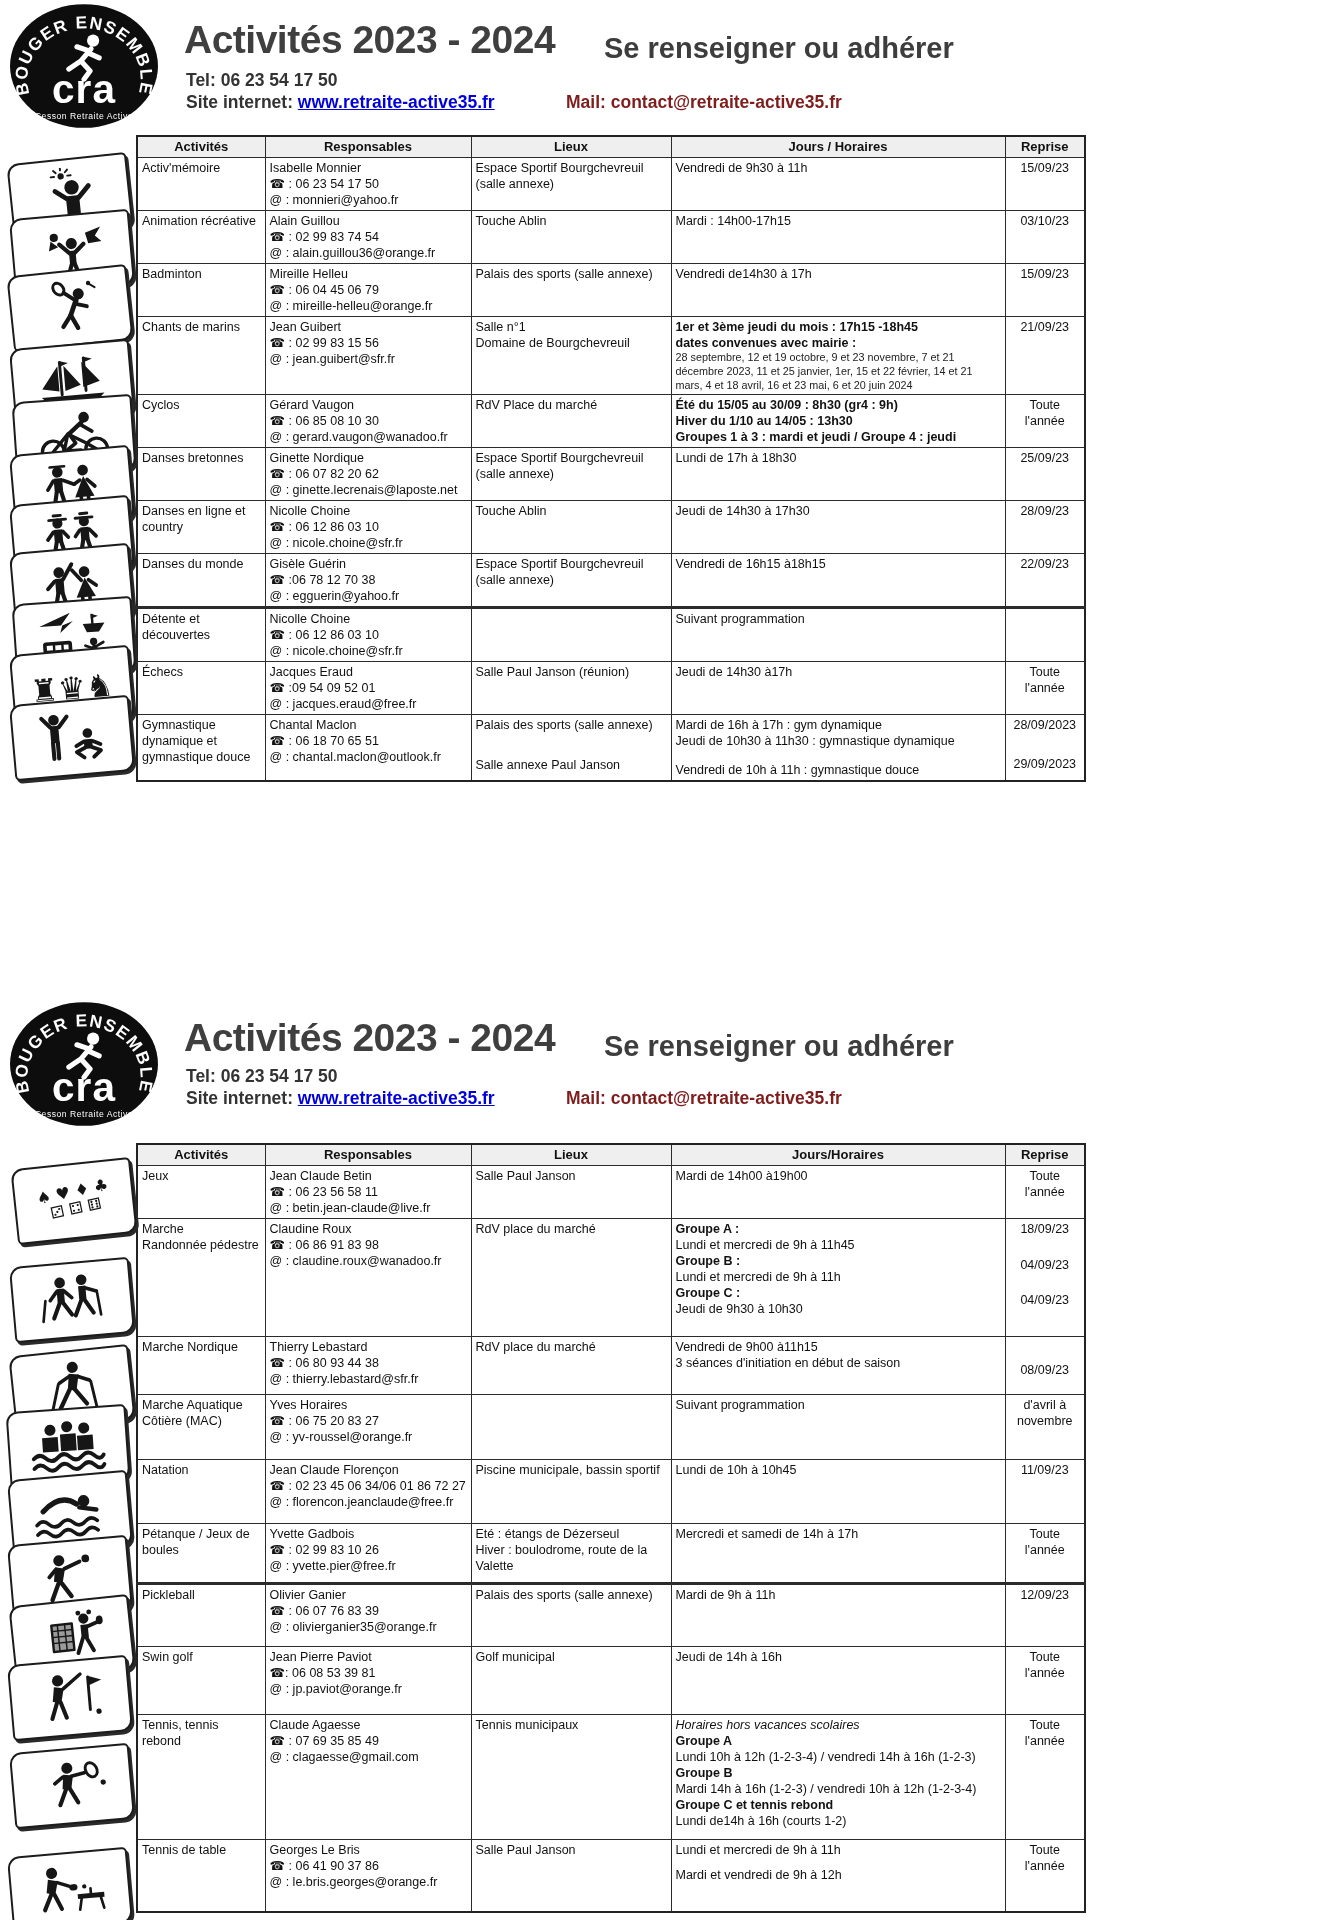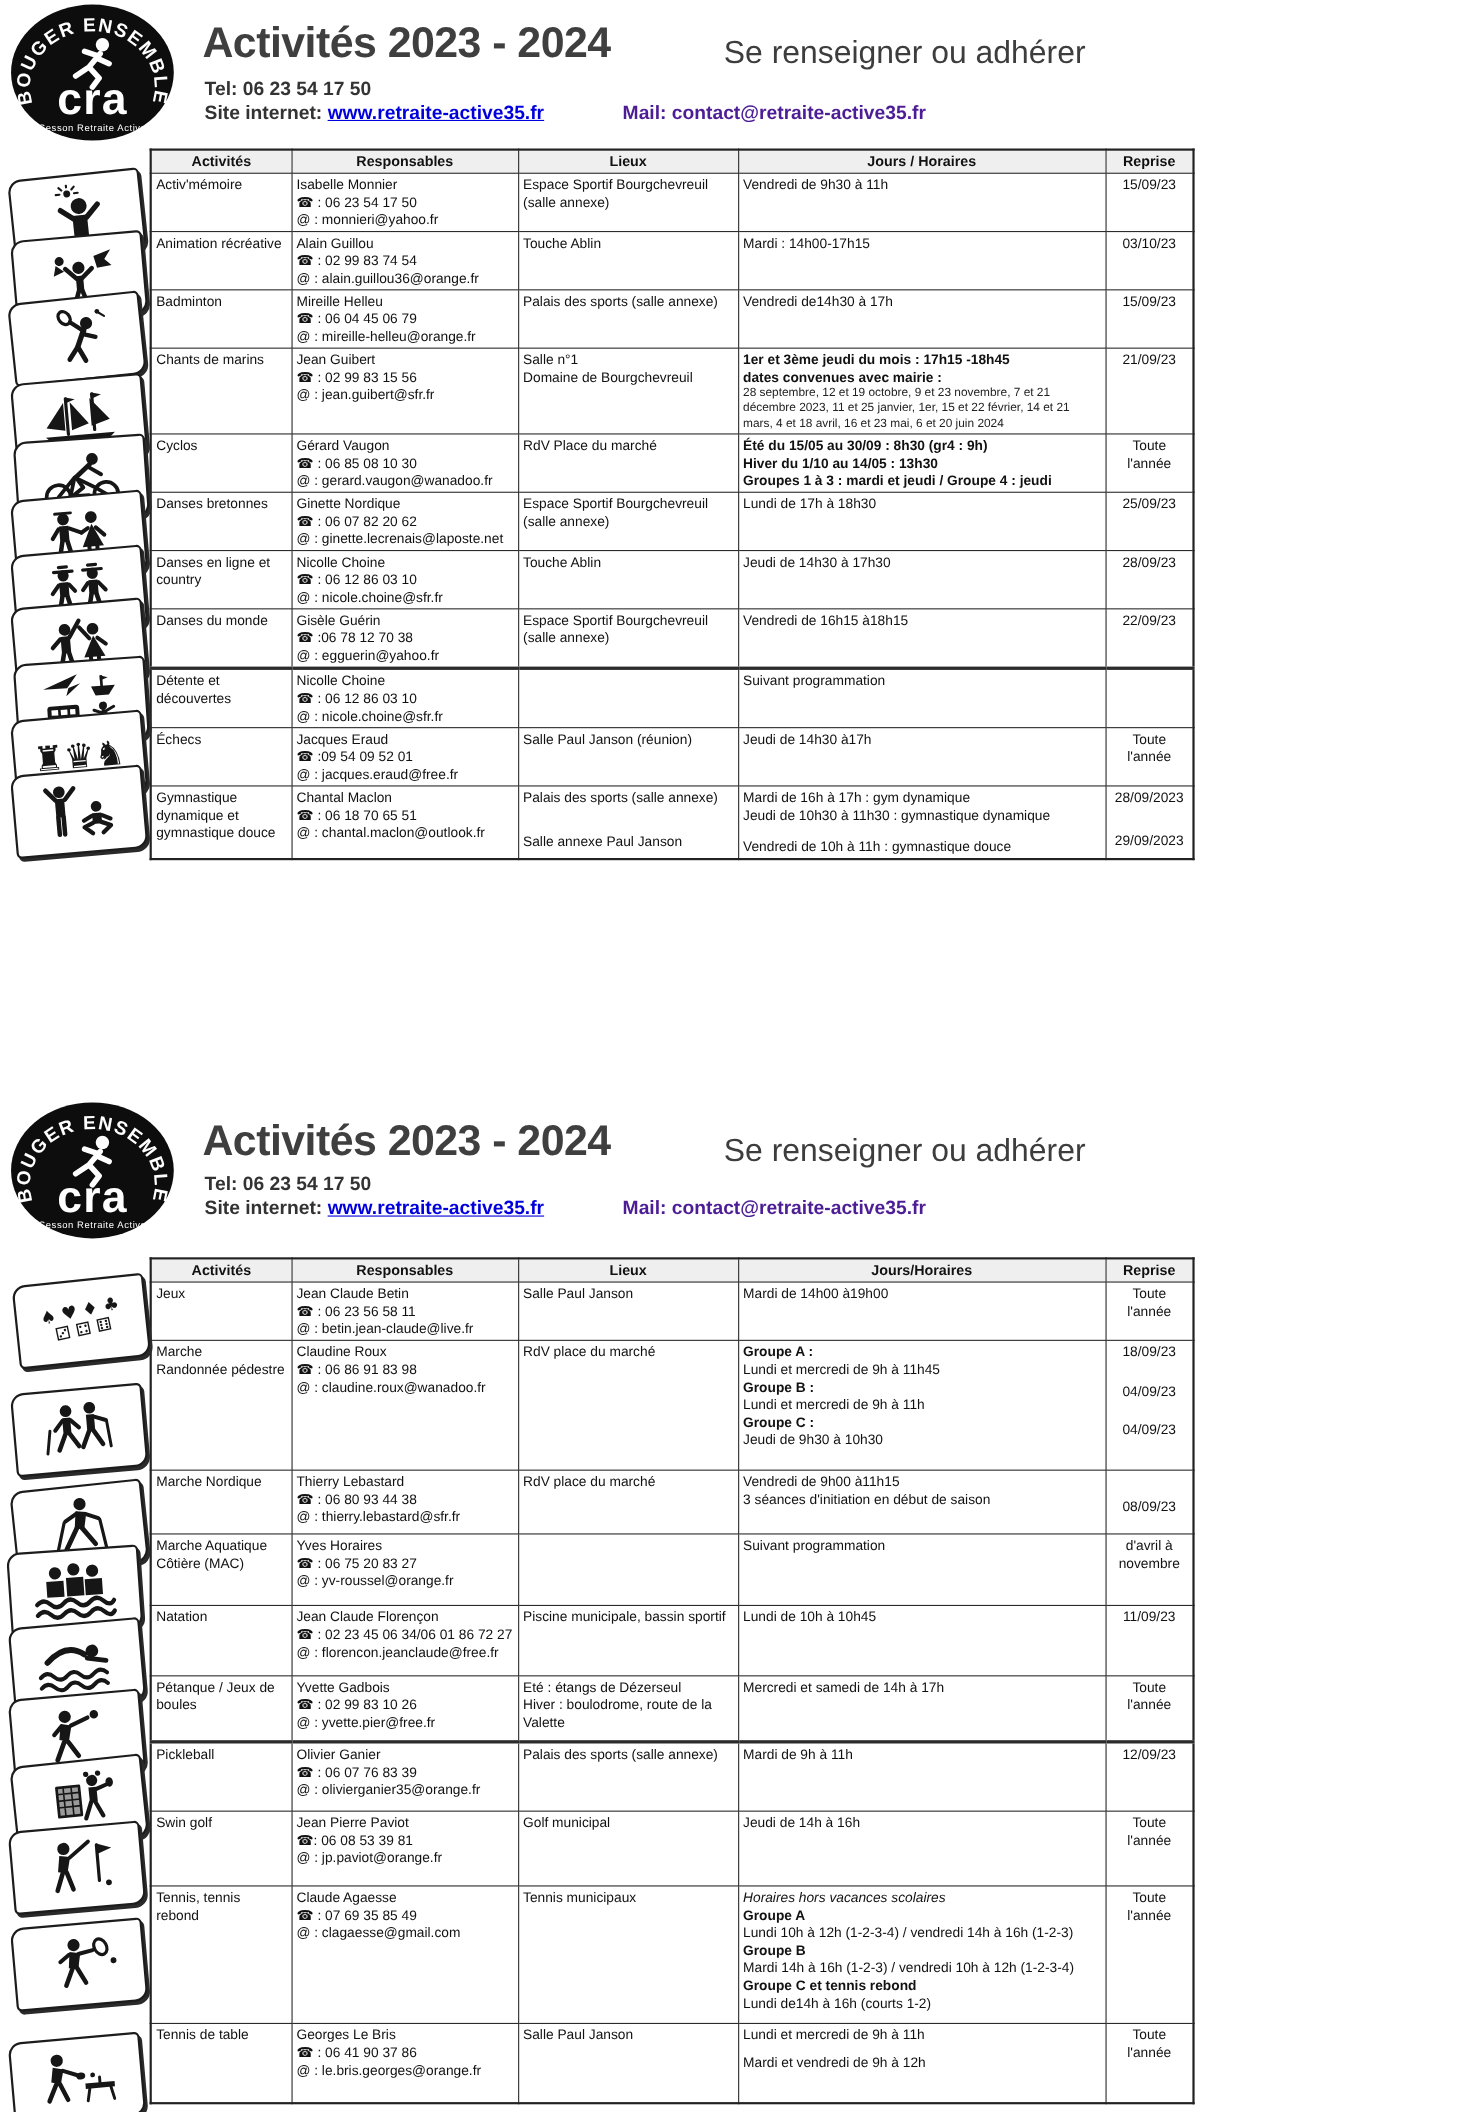--- a/index.html
+++ b/index.html
@@ -6,25 +6,25 @@
   body{width:1327px;height:1920px;overflow:hidden;font-family:"Liberation Sans","DejaVu Sans",sans-serif;color:#111;}
   .sheet{position:relative;width:1327px;height:1920px;background:#fff;}
 
   
   .logo{position:absolute;width:152px;height:128px;}
   .logo svg{width:100%;height:100%;}
   .arc-text{fill:#fff;font-size:17px;font-weight:bold;letter-spacing:1.5px;}
   .cra-text{fill:#fff;font-size:40px;font-weight:bold;letter-spacing:1px;}
   .logo-sub{fill:#fff;font-size:8.5px;letter-spacing:.5px;}
   .doc-title{position:absolute;left:184px;font-size:39px;font-weight:bold;color:#3f3f3f;letter-spacing:-.5px;margin:0;}
-  .enroll{position:absolute;left:658px;font-size:29px;font-weight:normal;color:#3d3d3d;}
+  .enroll{position:absolute;left:604px;font-size:29px;font-weight:bold;color:#3d3d3d;}
   .tel-line{position:absolute;left:186px;font-size:17.5px;font-weight:bold;color:#333;}
   .site-line{position:absolute;left:186px;font-size:17.5px;font-weight:bold;color:#333;}
   .site-line a{color:#0000dd;text-decoration:underline;cursor:pointer;}
-  .mail-line{position:absolute;left:566px;font-size:17.5px;font-weight:bold;color:#4c1d95;}
+  .mail-line{position:absolute;left:566px;font-size:17.5px;font-weight:bold;color:#7f1d1d;}
 
   
   table.acts{position:absolute;left:136px;width:948px;border-collapse:collapse;table-layout:fixed;background:#fff;border:2.5px solid #222;}
   table.acts th,table.acts td{border:1.6px solid #2b2b2b;vertical-align:top;padding:2px 4px;font-size:12.5px;line-height:1.28;overflow:hidden;}
   table.acts th{height:18px;background:#efefef;font-size:13px;font-weight:bold;text-align:center;vertical-align:middle;padding:1px 2px;color:#111;}
   td.c-rep{text-align:center;font-size:12.2px;padding:2px 1px;}
   tr.sep td{border-top-width:3.5px;}
   .ln{min-height:3px;}
   .c-act .ln{white-space:pre-line;}
   .ln.b{font-weight:bold;}

